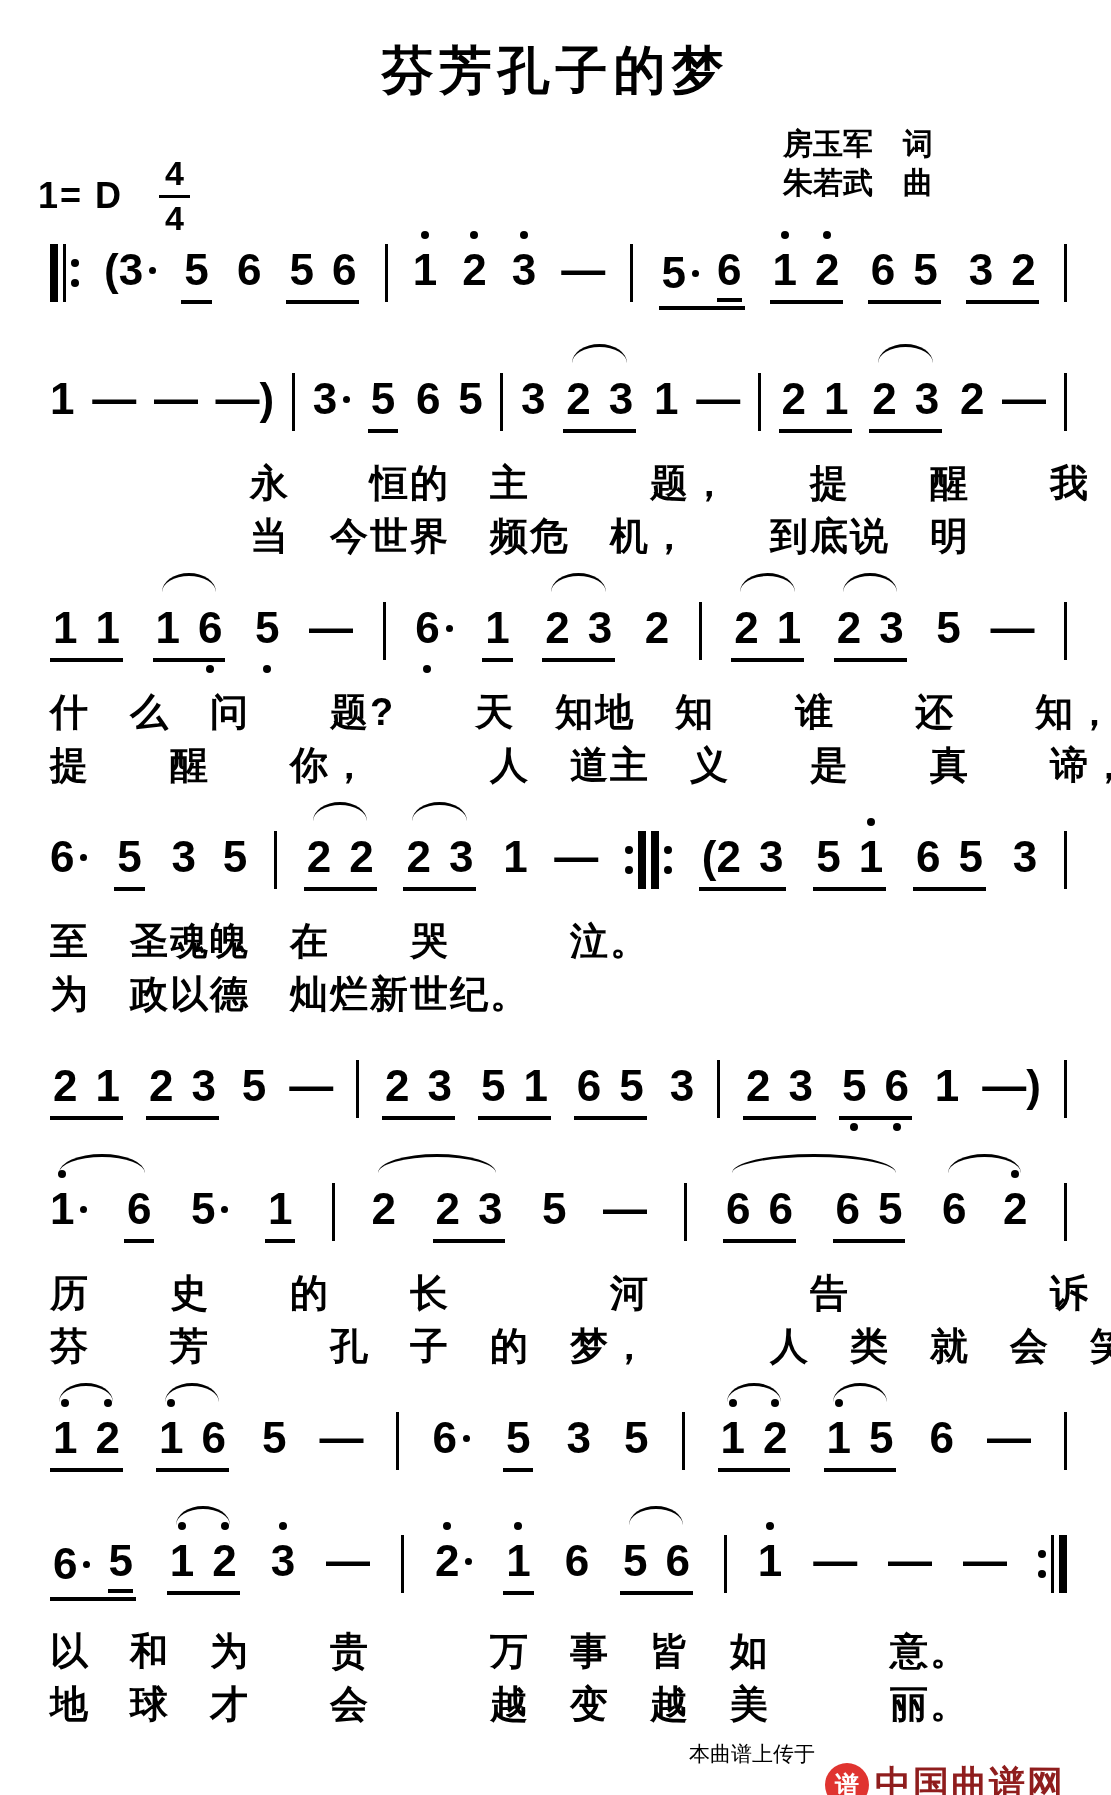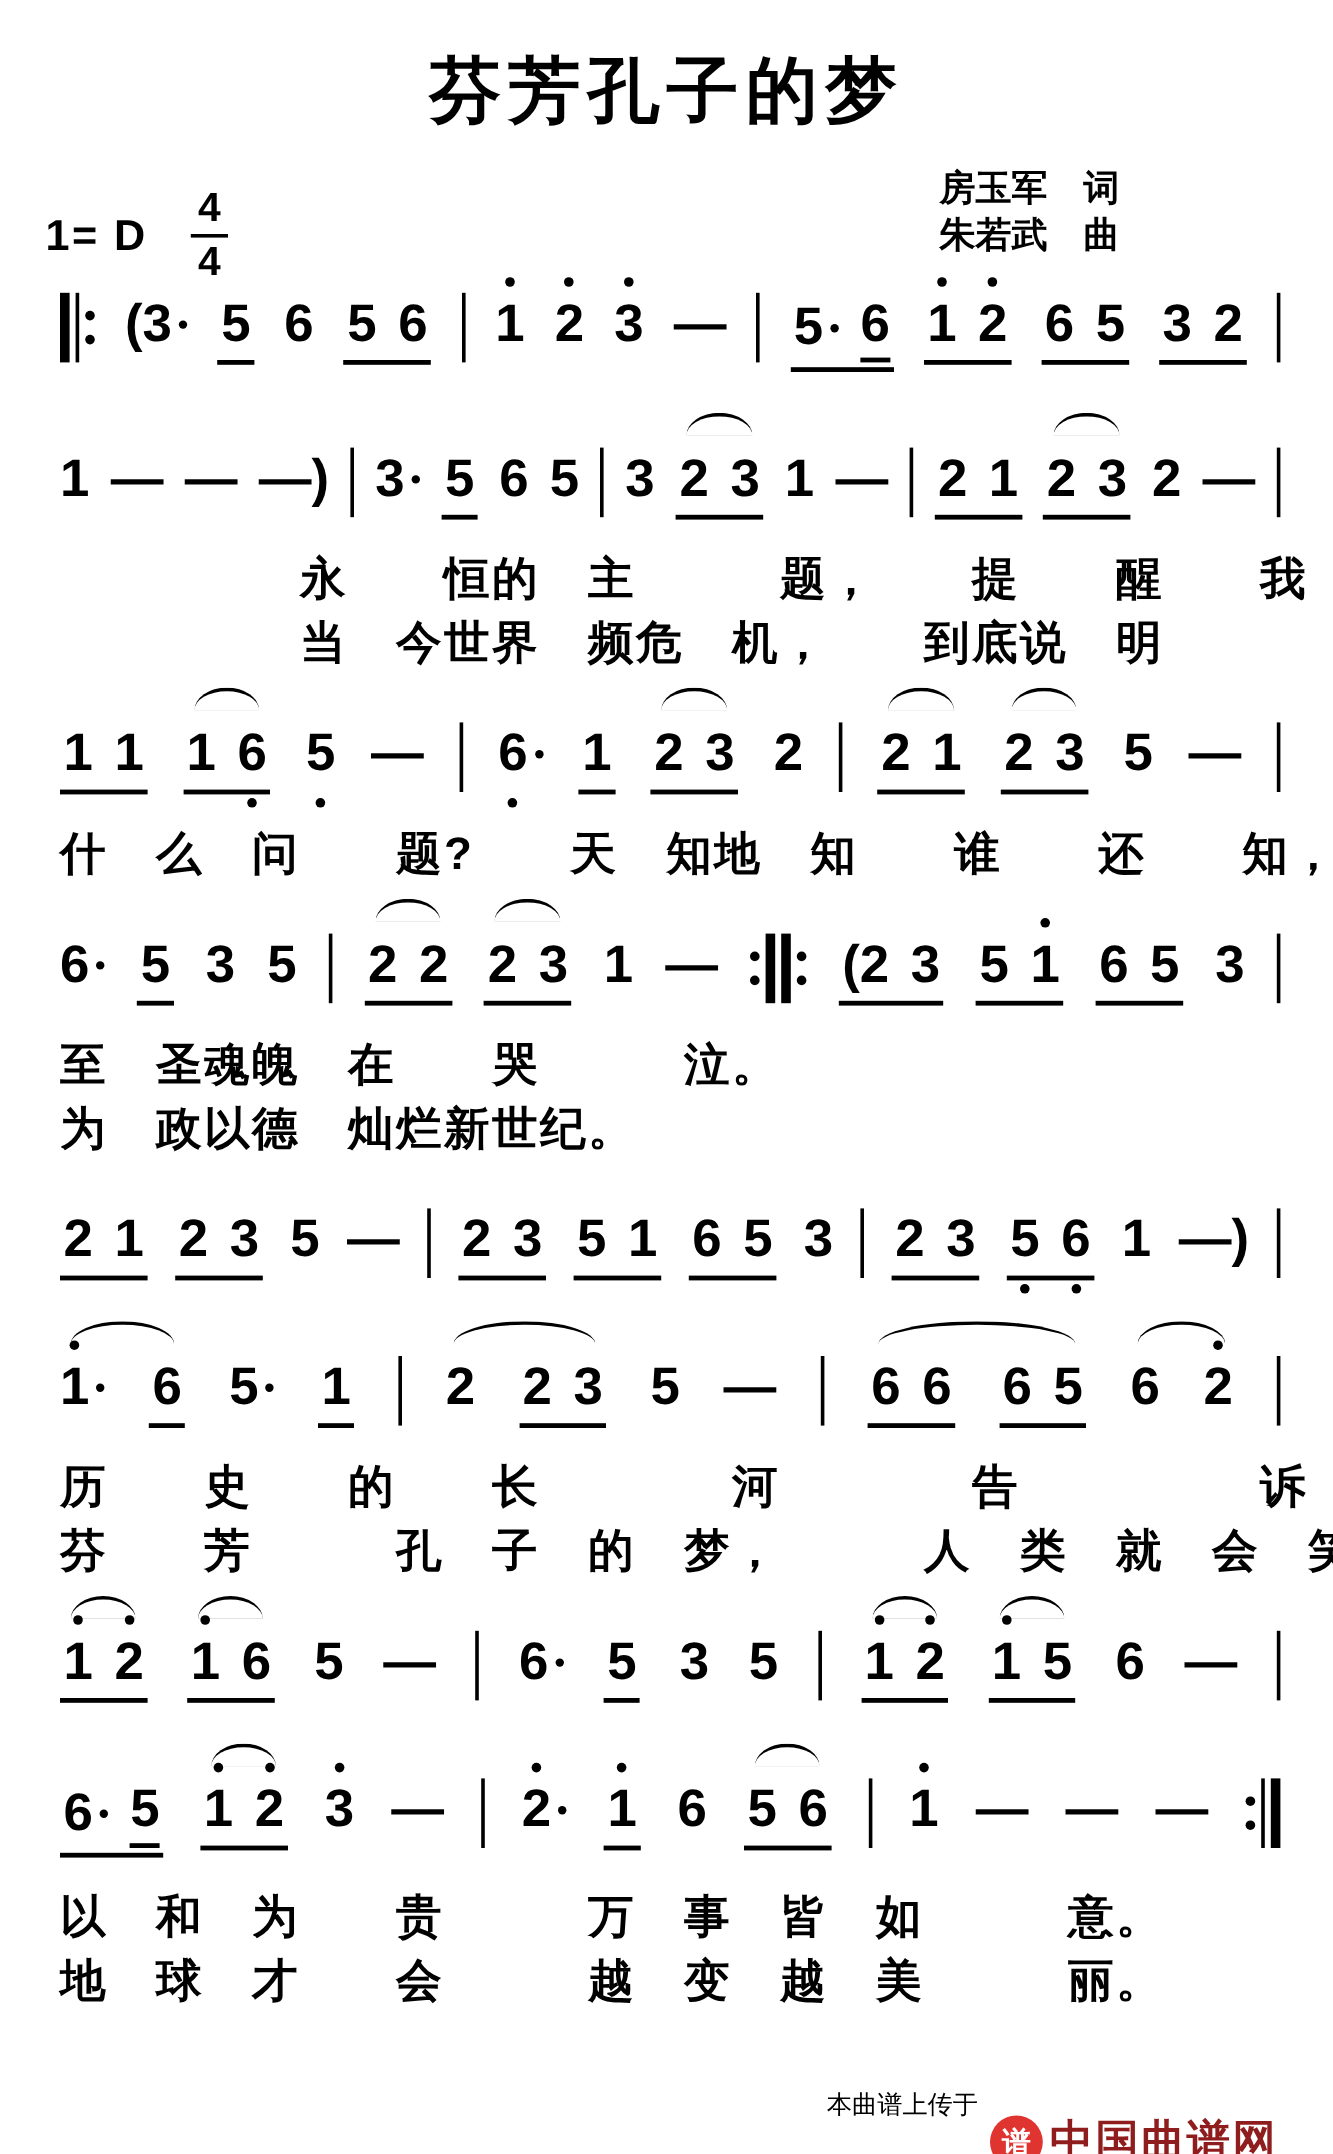--- a/index.html
+++ b/index.html
@@ -1,21 +1,21 @@
 <!DOCTYPE html>
 <html><head>
 <meta charset="utf-8">
 <style>
   html,body{margin:0;padding:0;background:#fff;}
   .page{position:relative;width:1111px;height:1795px;background:#fff;overflow:hidden;
         font-family:"Liberation Sans",sans-serif;color:#000;}
   .title{position:absolute;top:36px;left:0;right:0;margin:0;text-align:center;
-         font-size:60px;font-weight:bold;letter-spacing:6px;}
+         font-size:52px;font-weight:bold;letter-spacing:6px;}
   .credits{position:absolute;top:124px;right:178px;font-size:30px;font-weight:bold;
-           line-height:39px;text-align:left;margin-top:14px;}
+           line-height:39px;text-align:left;}
   .keysig{position:absolute;top:156px;left:38px;display:flex;align-items:center;gap:36px;}
   .keysig .tonic{font-size:36px;font-weight:bold;letter-spacing:2px;}
   .frac{display:flex;flex-direction:column;align-items:center;font-size:34px;font-weight:bold;line-height:1.05;}
   .frac .top{border-bottom:3px solid #000;padding:0 6px 3px;}
   .frac .bot{padding-top:3px;}
 
   #systems{position:absolute;left:50px;right:44px;top:212px;}
   .system{margin-bottom:7px;}
   .noterow{position:relative;display:flex;justify-content:space-between;align-items:flex-start;
            padding:32px 0 24px;font-size:44px;font-weight:bold;line-height:52px;}
@@ -291,20 +291,21 @@
           <span class="note">
             <span class="digit">—</span>
           </span>
           <span class="bar"></span>
           <div class="arc" style="left: 112px; width: 54px;"></div>
           <div class="arc" style="left: 501px; width: 55px;"></div>
           <div class="arc" style="left: 690px; width: 55px;"></div>
           <div class="arc" style="left: 793px; width: 54px;"></div>
         </div>
         <div class="lyr">什　么　问　　题?　　天　知地　知　　谁　　还　　知，</div>
+        <div class="lyr">提　　醒　　你，　　　人　道主　义　　是　　真　　谛，</div>
       </div>
       <div class="system">
         <div class="noterow">
           <span class="note">
             <span class="digit">6</span>
             <span class="aug"></span>
           </span>
           <span class="beam">
             <span class="note">
               <span class="digit">5</span>

